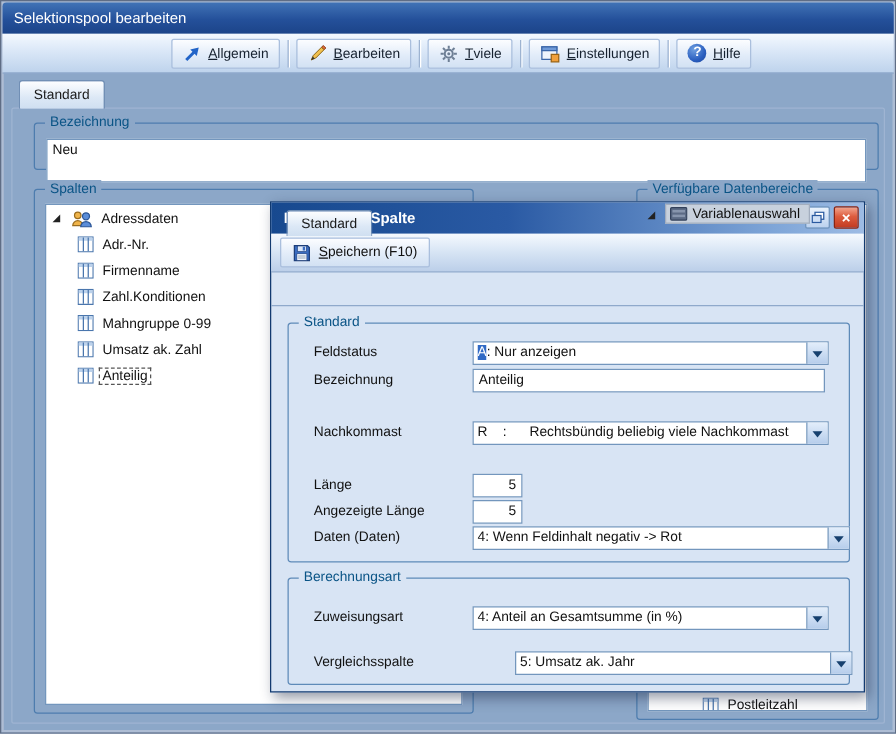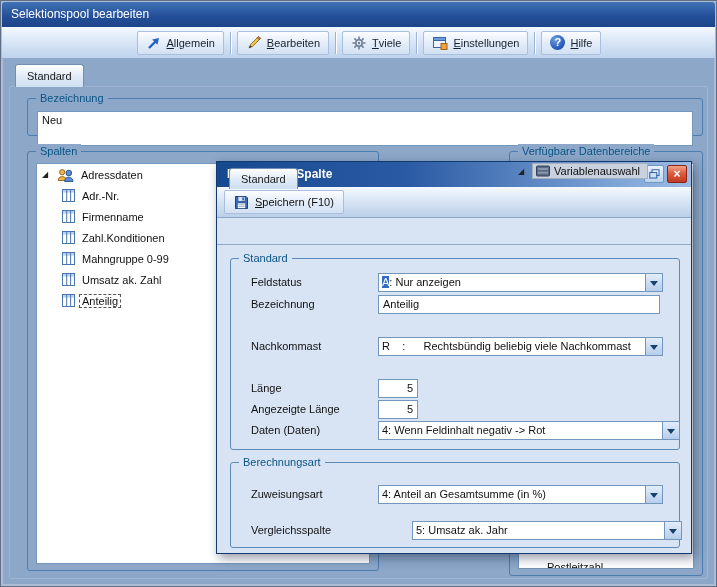--- a/index.html
+++ b/index.html
@@ -54,21 +54,21 @@
                 line-height:17px; }
 
   
   .tree { position:absolute; left:8px; top:11px; right:8px; bottom:6px;
           background:#fff; border:1px solid #7396bd; overflow:hidden; }
   .trow { display:flex; align-items:center; height:21px; padding-left:5px; gap:4px; }
   .trow.child { padding-left:25px; }
   .expander { width:11px; font-size:8px; color:#222; }
   .tlabel { padding:1px 3px; white-space:nowrap; }
   .tlabel.focused { border:1px dashed #555; padding:0 2px; }
-  .bottomrow { position:absolute; left:2px; top:392px; height:16px;flex-direction:column; }
+  .bottomrow { position:absolute; left:20px; top:392px; height:16px; }
 
   .varia-row { position:absolute; left:517px; top:162px; z-index:300;
                display:flex; align-items:center; gap:3px; }
   .varia-pill { display:flex; align-items:center; gap:4px; background:#c8d1dd;
                 border:1px solid #a3aebf; padding:1px 7px 1px 3px; color:#111; }
 
   
   .dialog { position:absolute; left:215px; top:160px; width:476px; height:393px;
             background:#d8e4f4; border:1px solid #123a70; z-index:200;
             box-shadow:3px 4px 10px rgba(20,30,60,.45); }

